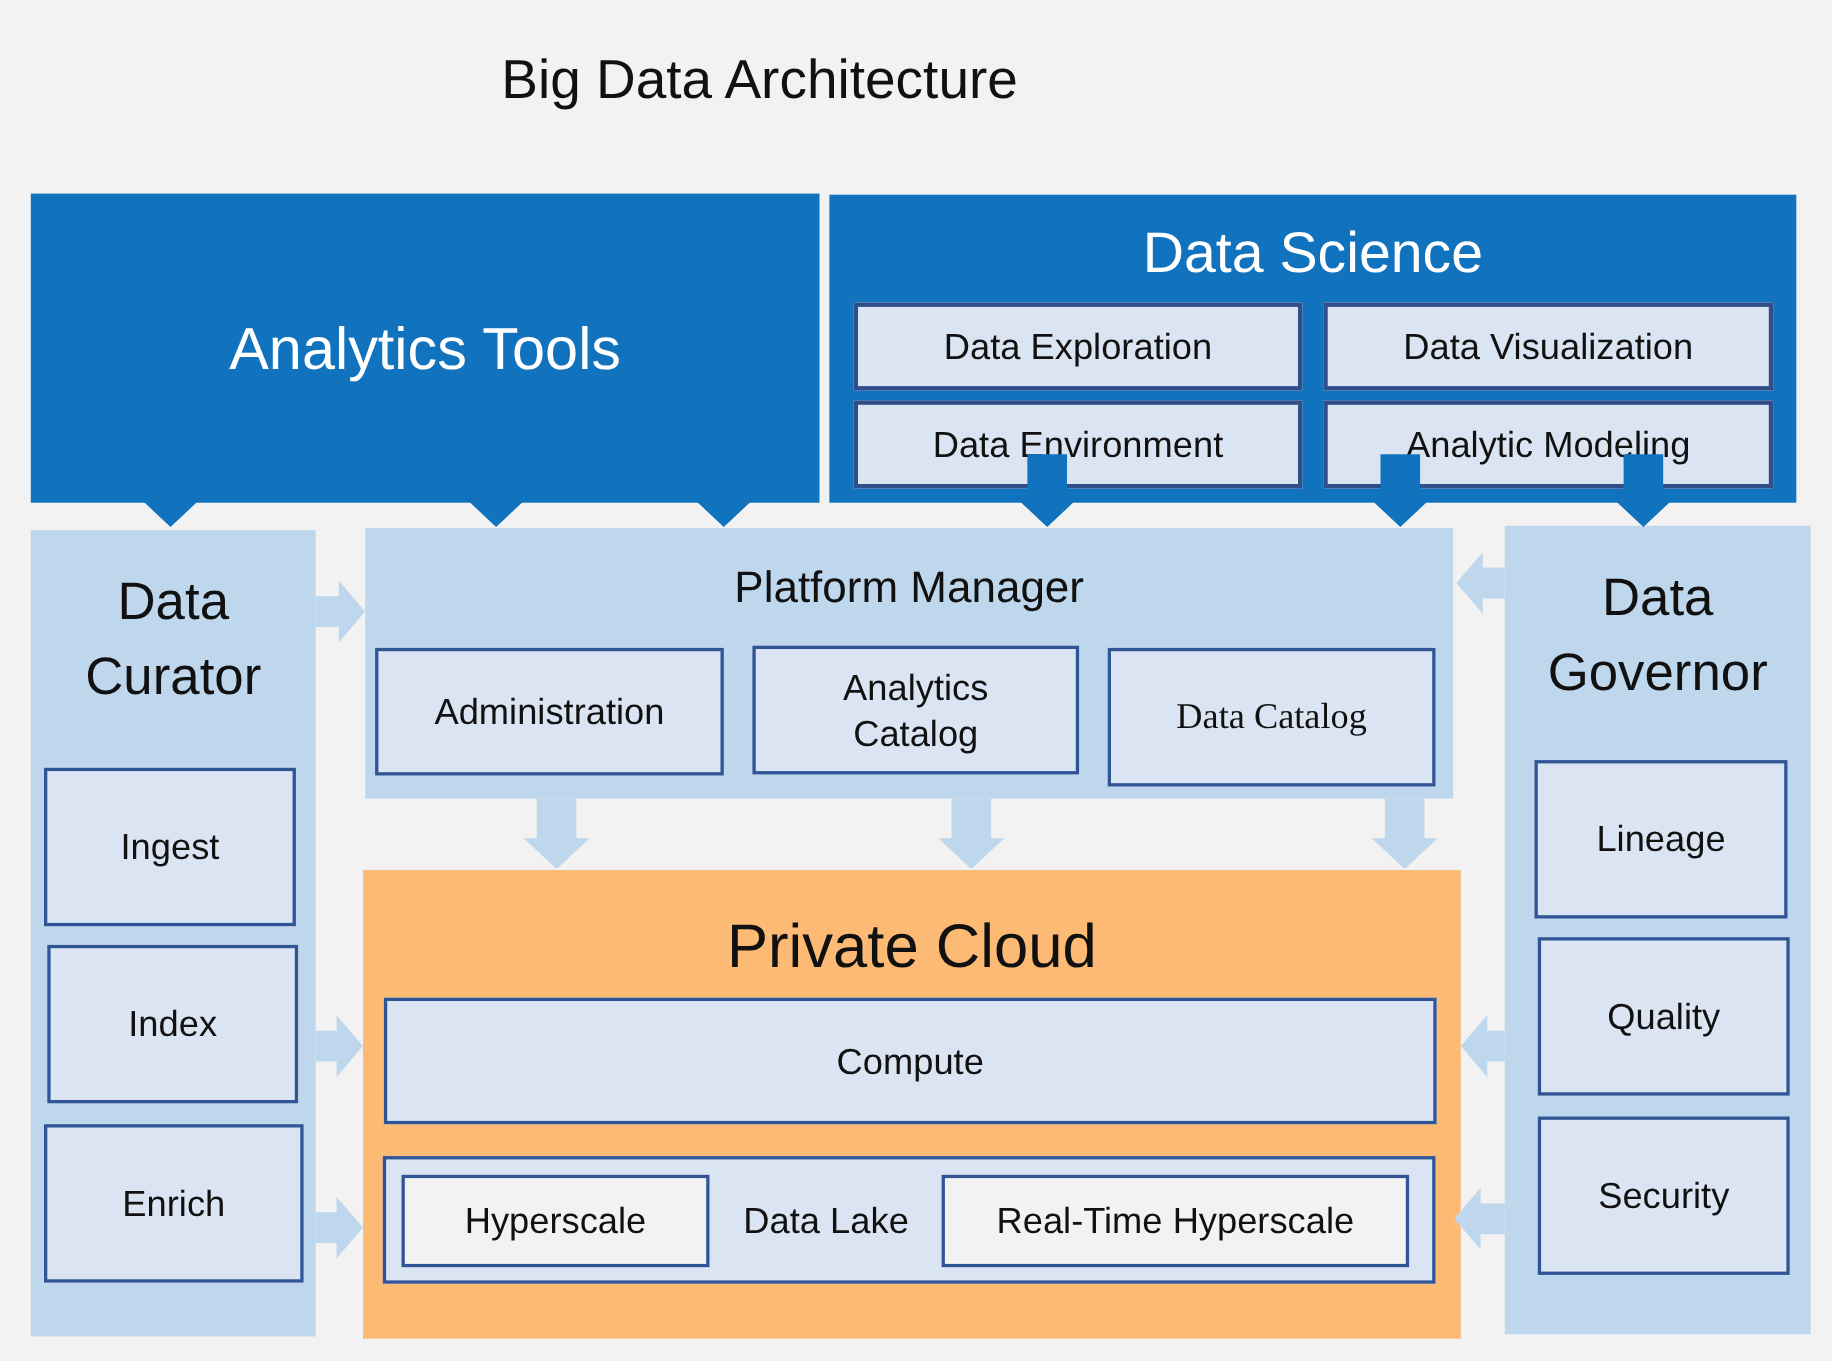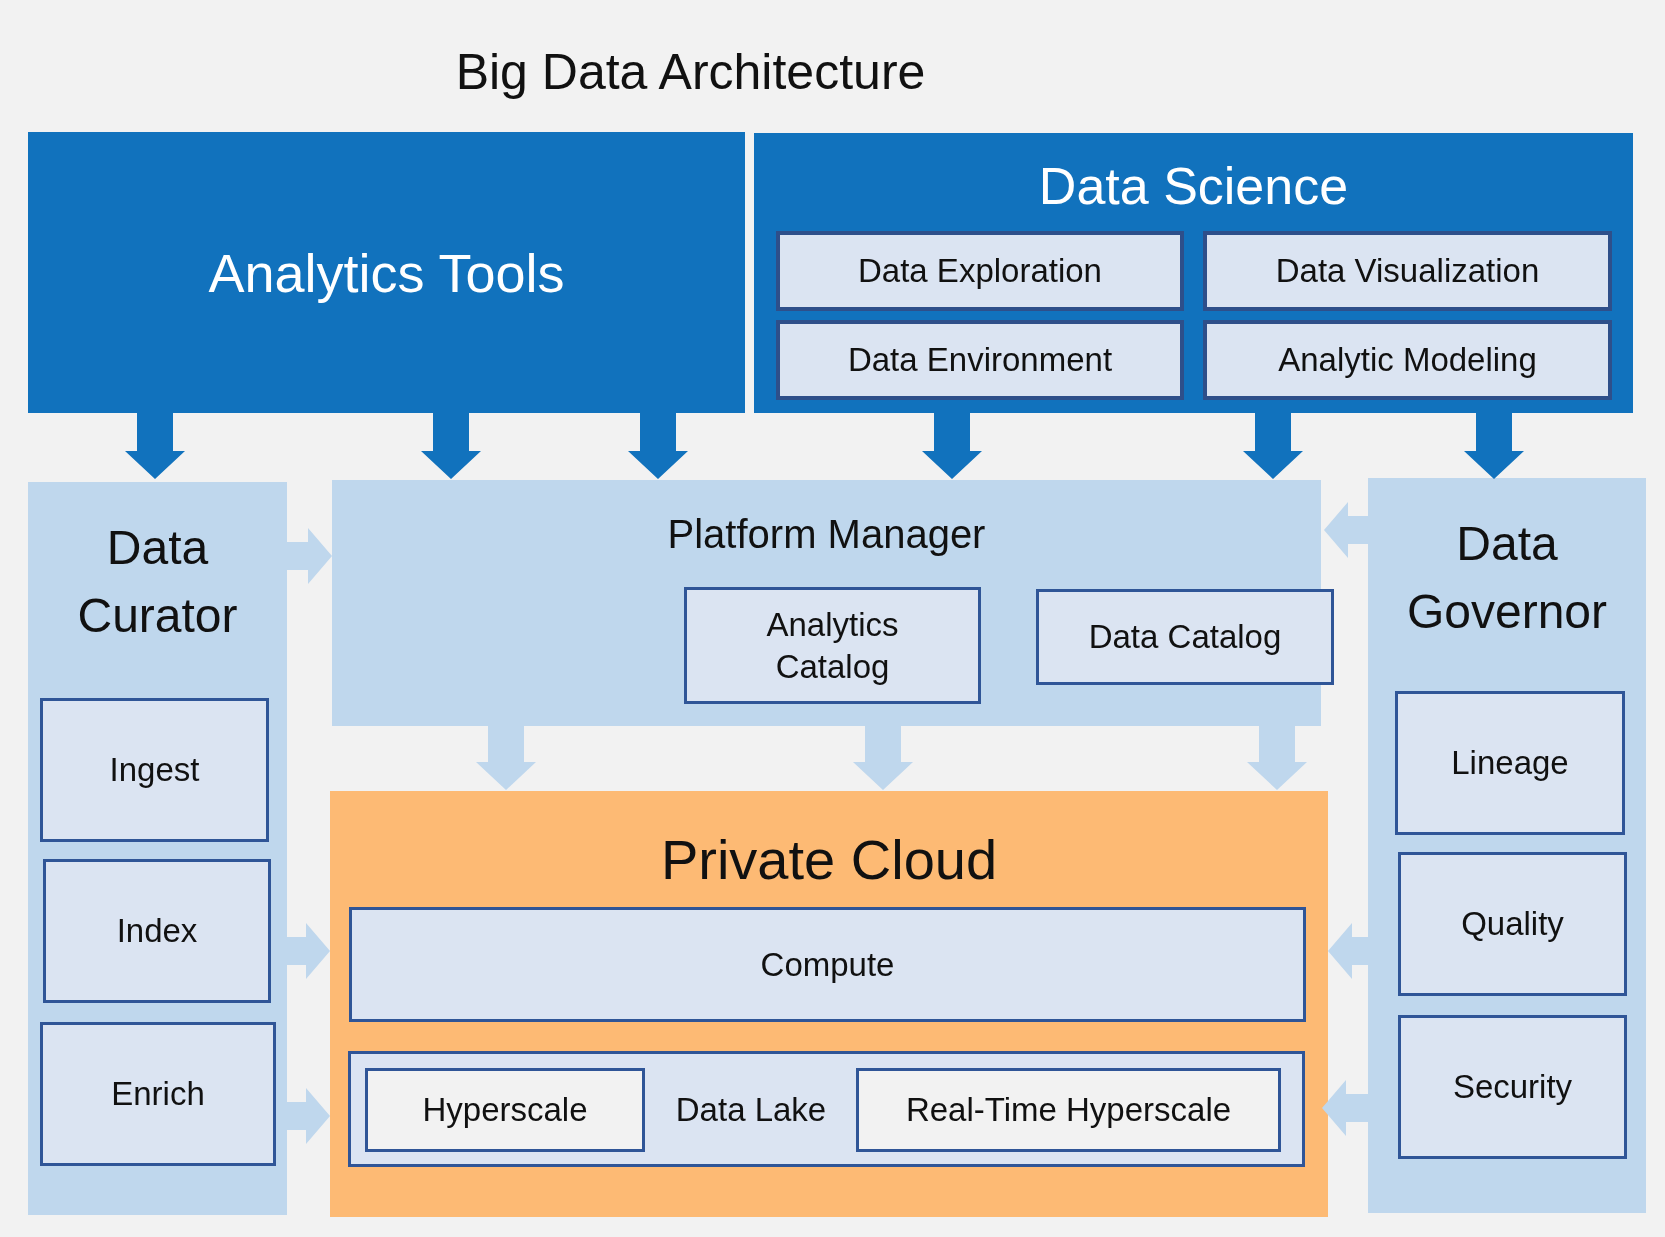--- a/index.html
+++ b/index.html
@@ -1,20 +1,20 @@
 <!DOCTYPE html>
 <html><head>
 <meta charset="utf-8">
 <style>
   html,body{margin:0;padding:0;}
   body{width:1665px;height:1237px;background:#f2f2f2;position:relative;overflow:hidden;
        font-family:"Liberation Sans","DejaVu Sans",sans-serif;color:#111;}
   .abs{position:absolute;box-sizing:border-box;}
   .title{left:0;width:1381px;top:42px;text-align:center;font-size:50px;line-height:60px;color:#111;}
-  .dark{background:#1172bd;}
+  .dark{background:#1172bd;margin-top:44px;}
   .light{background:#bfd7ed;}
   .grey{background:#fdba74;}
   .box{background:#dbe4f2;border:3px solid #2f5597;display:flex;align-items:center;justify-content:center;text-align:center;font-size:33px;line-height:42px;color:#111;}
   .box.ds{border-color:#2e4f8a;border-width:4px;}
   .box.white{background:#f2f2f2;}
   .hdr{display:flex;align-items:center;justify-content:center;text-align:center;}
   .white-text{color:#fff;}
   svg.arrows{position:absolute;left:0;top:0;}
 </style>
 </head>
@@ -39,25 +39,26 @@
     <span>Data</span>
     <span>Curator</span>
   </div>
   <div class="abs box" style="left:12px;top:216px;width:229px;height:144px;">Ingest</div>
   <div class="abs box" style="left:15px;top:377px;width:228px;height:144px;">Index</div>
   <div class="abs box" style="left:12px;top:540px;width:236px;height:144px;">Enrich</div>
 </div>
 
 <div class="abs light" style="left:332px;top:480px;width:989px;height:246px;">
   <div class="abs hdr" style="left:0;top:14px;width:989px;height:80px;font-size:40px;">Platform Manager</div>
+  <div class="abs box" style="left:9px;top:109px;width:317px;height:116px;">Administration</div>
   <div class="abs box" style="left:352px;top:107px;width:297px;height:117px;flex-direction:column;">
     <span>Analytics</span>
     <span>Catalog</span>
   </div>
-  <div class="abs box" style="left:704px;top:109px;width:298px;height:96px;">Data Catalog</div>
+  <div class="abs box" style="left:675px;top:109px;width:298px;height:126px;font-family:Liberation Serif, serif;">Data Catalog</div>
 </div>
 
 <div class="abs light" style="left:1368px;top:478px;width:278px;height:735px;">
   <div class="abs hdr" style="left:0;top:30px;width:278px;height:140px;flex-direction:column;font-size:48px;line-height:68px;">
     <span>Data</span>
     <span>Governor</span>
   </div>
   <div class="abs box" style="left:27px;top:213px;width:230px;height:144px;">Lineage</div>
   <div class="abs box" style="left:30px;top:374px;width:229px;height:144px;">Quality</div>
   <div class="abs box" style="left:30px;top:537px;width:229px;height:144px;">Security</div>

